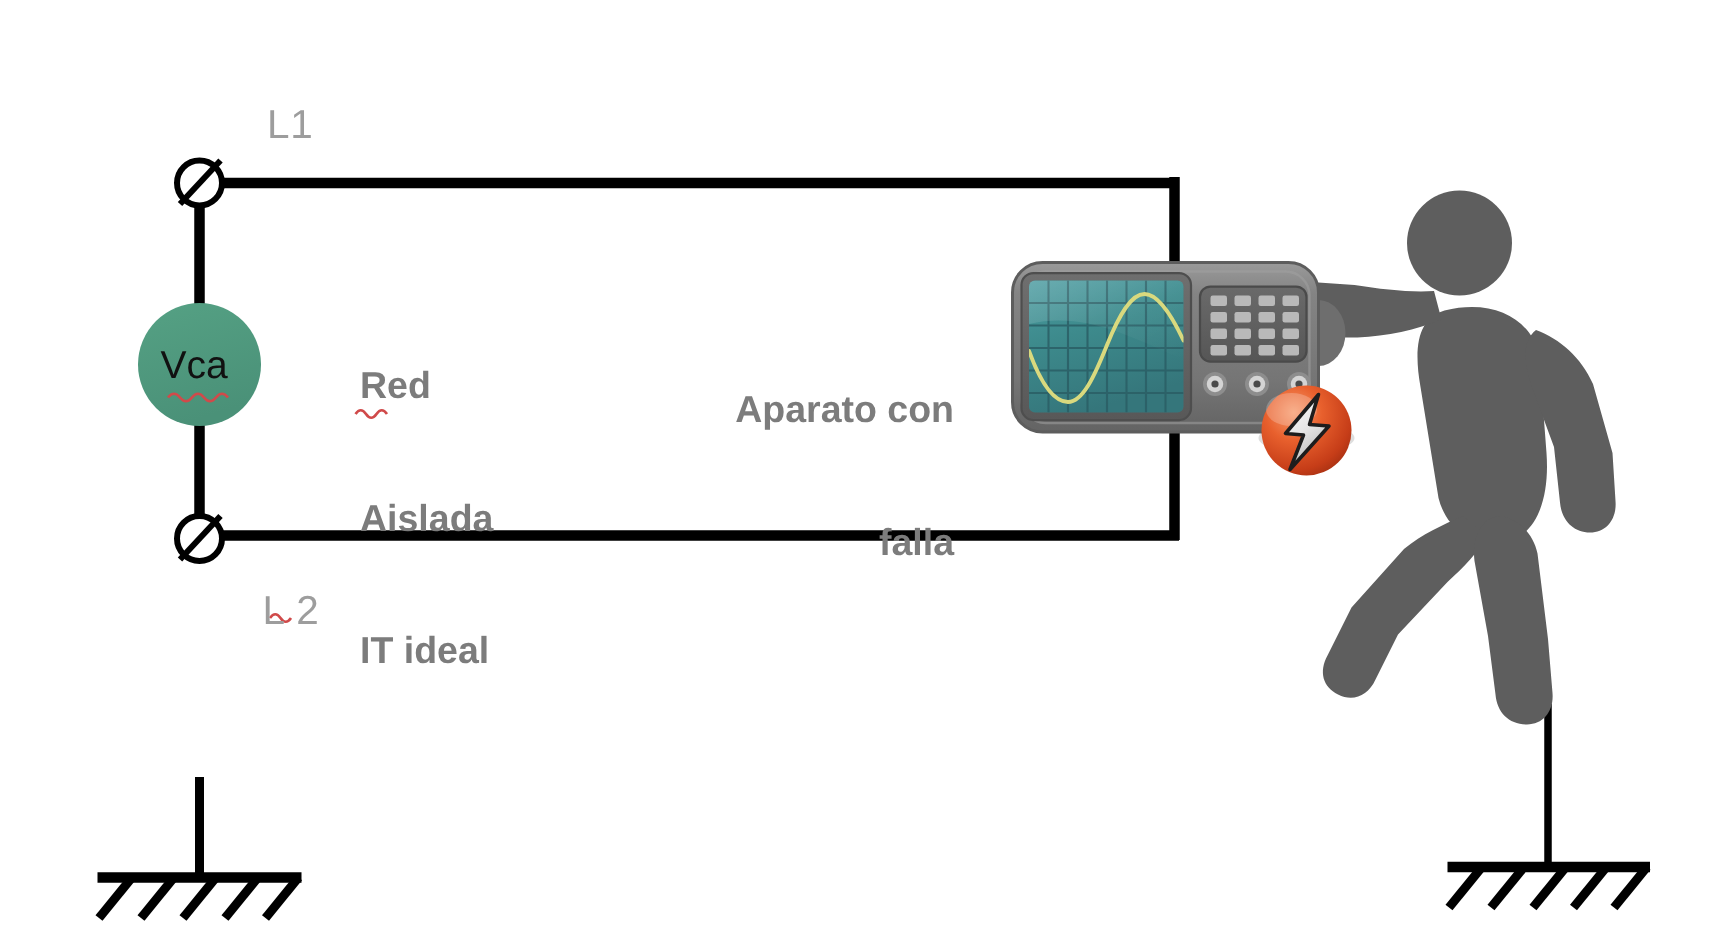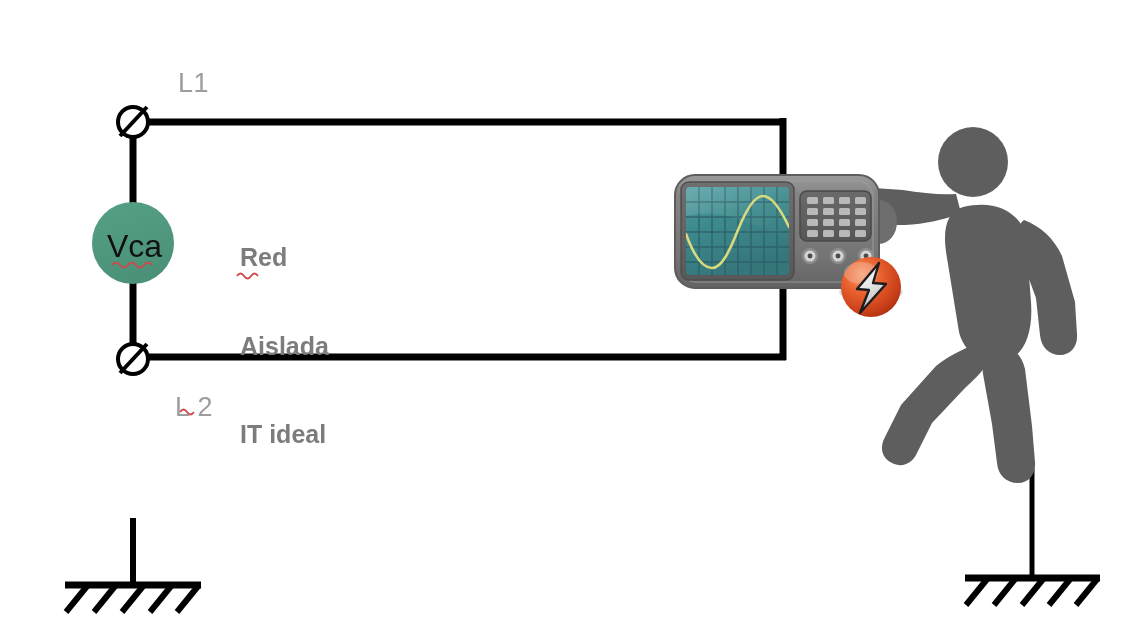--- a/index.html
+++ b/index.html
@@ -45,21 +45,21 @@
     font-size: 25px;
     font-weight: bold;
     color: #7c7c7c;
   }
   .annot-right {
     text-align: right;
   }
   
   .source-label {
     position: absolute;
-    font-size: 32px;
+    font-size: 26px;
     color: #111111;
     font-weight: 400;
   }
 </style>
 </head>
 <body>
 
 <div id="canvas">
 
   <svg class="diagram-svg" viewBox="0 0 1139 621" xmlns="http://www.w3.org/2000/svg">
@@ -314,14 +314,18 @@
   <div class="label line-label" style="left:175px; top:348px;">L 2</div>
 
   <div class="source-label" style="left:107px; top:184px;">Vca</div>
 
   <div class="label annot" style="left:240px; top:140px;">
     <div class="label-line">Red</div>
     <div class="label-line">Aislada</div>
     <div class="label-line">IT ideal</div>
   </div>
 
+  <div class="label annot annot-right" style="left:404px; top:156px; width:232px;">
+    <div class="label-line">Aparato con</div>
+    <div class="label-line">falla</div>
+  </div>
 
 </div>
 
 </body></html>

